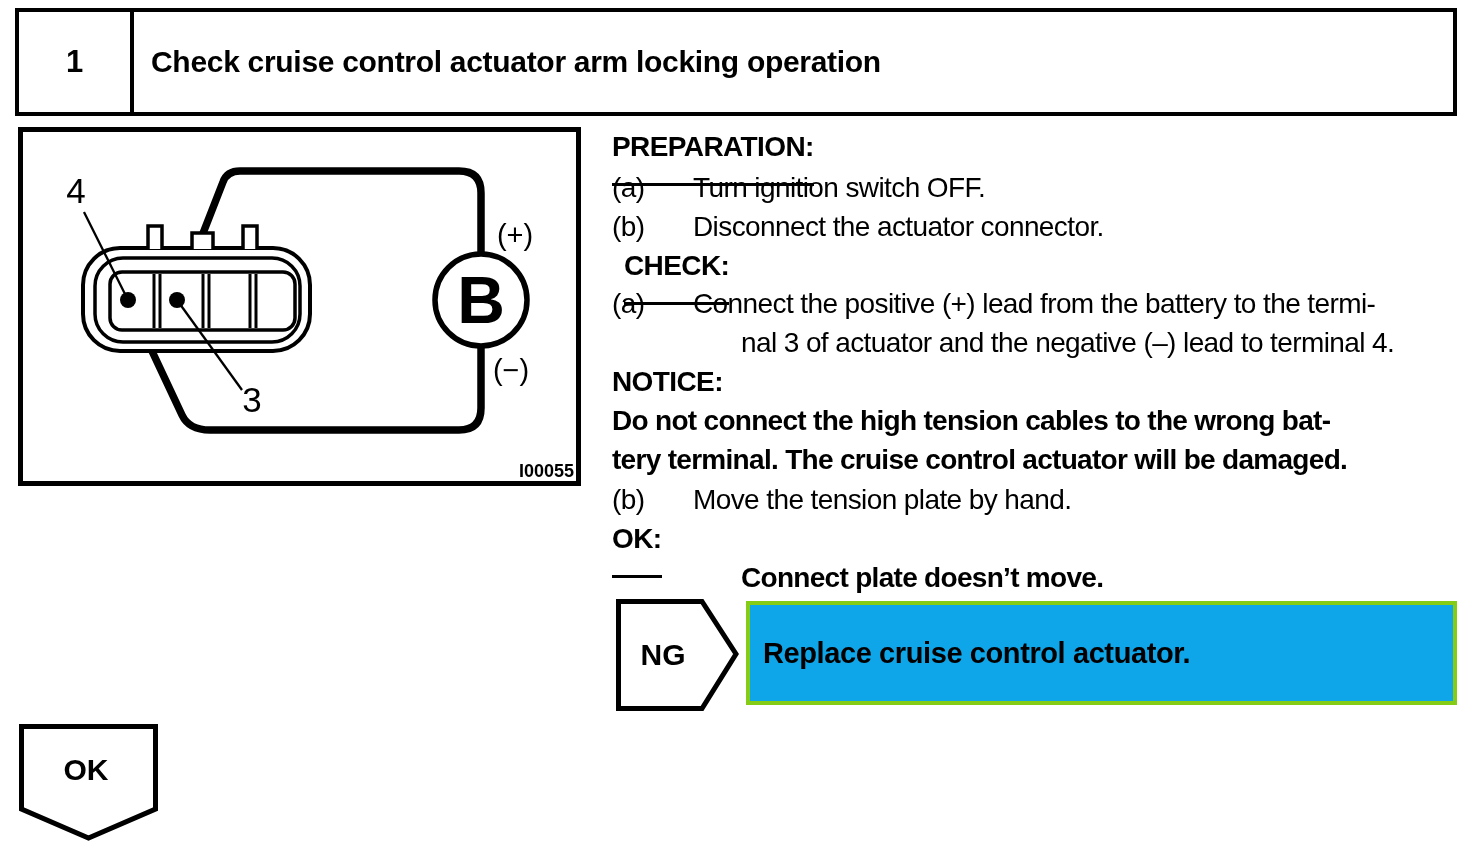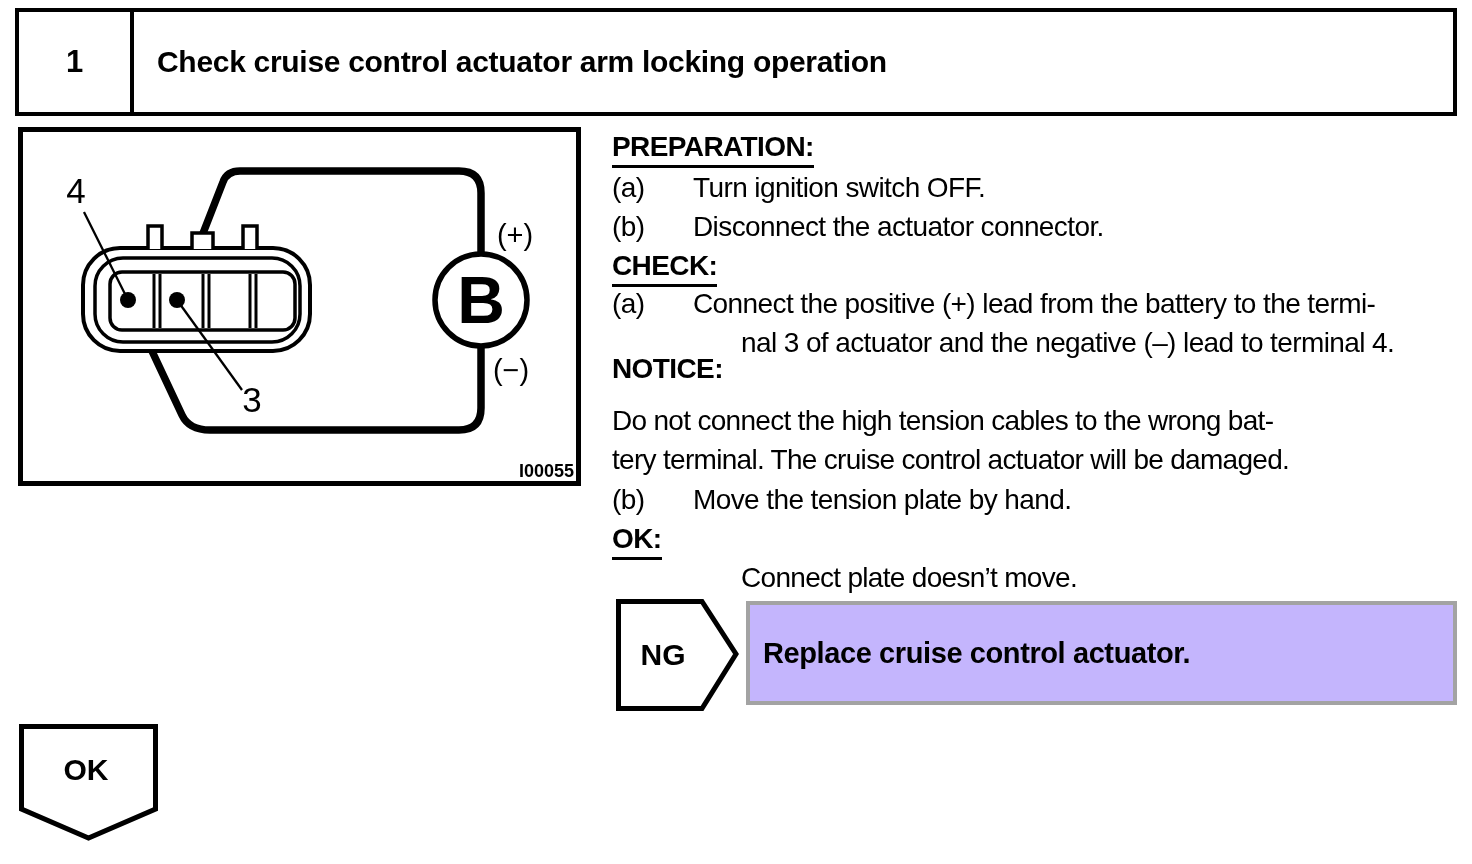--- a/index.html
+++ b/index.html
@@ -19,46 +19,46 @@
     border: 4px solid #000;
     display: flex; background: #fff;
   }
   .step-number-cell {
     width: 115px; border-right: 4px solid #000;
     display: flex; align-items: center; justify-content: center;
     font-weight: bold; font-size: 31px;
   }
   .step-title-cell {
     flex: 1; display: flex; align-items: center;
-    padding-left: 23px;
+    padding-left: 17px;
     font-weight: bold; font-size: 30px; letter-spacing: -0.3px;
   }
 
   
   .figure-wrap { position: absolute; left: 18px; top: 127px; }
 
   
   .procedure {
     position: absolute; left: 612px; top: 131px; width: 852px;
     font-size: 28px; letter-spacing: -0.6px; line-height: 31px;
   }
   .pline { position: absolute; left: 0; white-space: nowrap; }
   .p-heading { font-weight: bold; }
-  .p-underline { display: inline-block; border-bottom: 3.5px solid #000; padding-bottom: 3px; }
+  .p-underline { display: inline-block; border-bottom: 3.5px solid #000; padding-bottom: 21px; }
   .p-label { position: absolute; left: 0; top: 0; }
   .p-step-text { position: absolute; left: 81px; top: 0; white-space: nowrap; }
-  .p-bold { font-weight: normal; letter-spacing: -0.7px; text-align: right; }
+  .p-bold { font-weight: bold; letter-spacing: -0.7px; text-align: right; }
   .p-indent { left: 81px; margin-left: 48px; }
 
   
   .ng-flag-svg { position: absolute; left: 616px; top: 599px; }
   .ng-box {
     position: absolute; left: 746px; top: 601px;
     width: 711px; height: 104px;
-    border: 4px solid #a3a3a3; background: #c4b5fd;
+    border: 4px solid #84cc16; background: #0ea5e9;
     display: flex; align-items: center; padding-left: 13px;
     font-weight: bold; font-size: 29px; letter-spacing: -0.4px;
   }
 
   
   .ok-flag-svg { position: absolute; left: 19px; top: 724px; }
 
   svg text { fill: #000; font-family: "Liberation Sans", "DejaVu Sans", sans-serif; }
   .flag-text { font-weight: bold; font-size: 30px; }
 </style>
@@ -116,30 +116,30 @@
   </div>
   <div class="pline" style="top:41px; width:852px;">
     <span class="p-label">(a)</span>
     <span class="p-step-text">Turn ignition switch OFF.</span>
   </div>
   <div class="pline" style="top:80px; width:852px;">
     <span class="p-label">(b)</span>
     <span class="p-step-text">Disconnect the actuator connector.</span>
   </div>
 
-  <div class="pline p-heading" style="top:119px;">
+  <div class="pline p-heading" style="top:119px;margin-left:12px;">
     <span class="p-underline">CHECK:</span>
   </div>
   <div class="pline" style="top:157px; width:852px;">
     <span class="p-label">(a)</span>
     <span class="p-step-text">Connect the positive (+) lead from the battery to the termi-</span>
   </div>
   <div class="pline p-indent" style="top:196px;">nal 3 of actuator and the negative (–) lead to terminal 4.</div>
 
-  <div class="pline p-heading" style="top:222px;text-align:right;">NOTICE:</div>
+  <div class="pline p-heading" style="top:235px;text-align:right;">NOTICE:</div>
   <div class="pline p-bold" style="top:274px;">Do not connect the high tension cables to the wrong bat-</div>
   <div class="pline p-bold" style="top:313px;">tery terminal. The cruise control actuator will be damaged.</div>
 
   <div class="pline" style="top:353px; width:852px;">
     <span class="p-label">(b)</span>
     <span class="p-step-text">Move the tension plate by hand.</span>
   </div>
 
   <div class="pline p-heading" style="top:392px;">
     <span class="p-underline">OK:</span>

